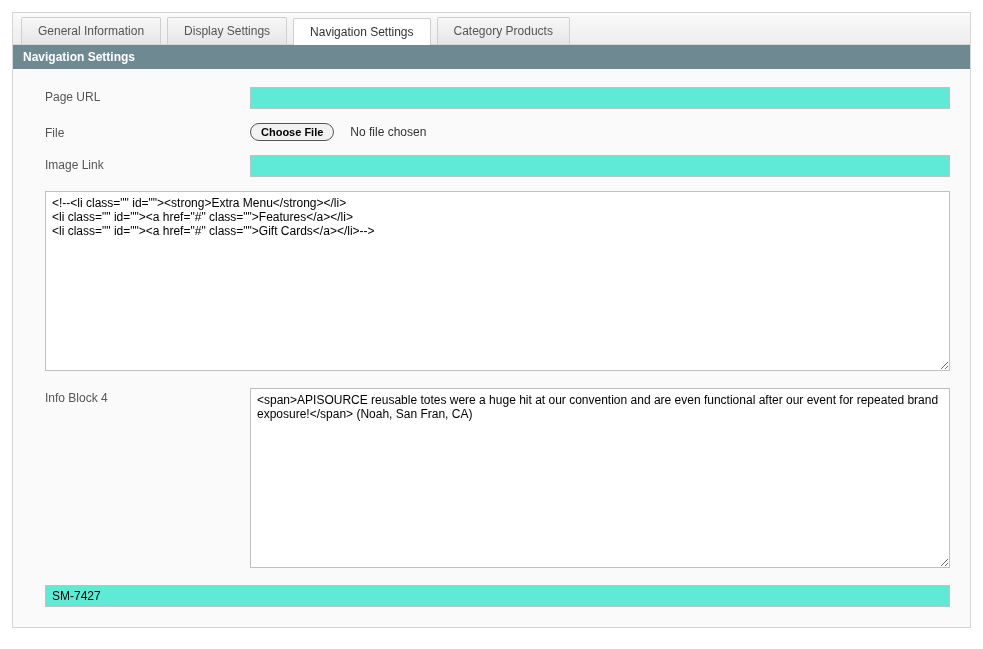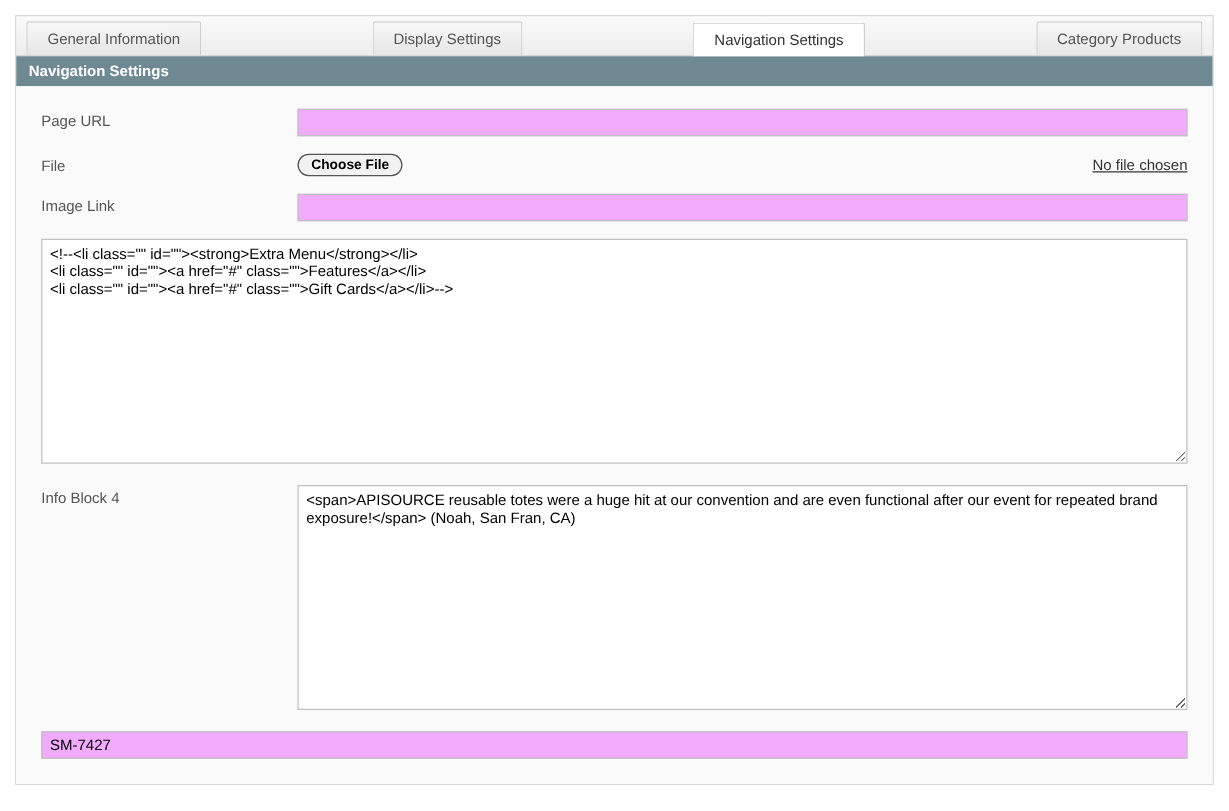--- a/index.html
+++ b/index.html
@@ -1,15 +1,15 @@
 <!DOCTYPE html>
 <html><head>
 <meta charset="utf-8">
 <style>
-  * { box-sizing: border-box; justify-content: space-between; }
+  * { box-sizing: border-box; }
   body {
     margin: 0;
     padding: 12px;
     font-family: Arial, Helvetica, sans-serif;
     font-size: 12px;
     color: #2f2f2f;
     background: #fff;
   }
   .tabs {
     display: flex;
@@ -49,37 +49,38 @@
     font-size: 12px;
   }
   .panel-body {
     padding: 18px 20px 20px 20px;
     background: #fafafa;
   }
   .form-row {
     display: flex;
     align-items: flex-start;
     margin-bottom: 14px;
+    margin-left: 12px;
   }
   .form-label {
     width: 205px;
     padding-top: 3px;
     color: #555;
     font-size: 12px;
   }
   .form-control {
     flex: 1;
   }
   .text-input {
     width: 100%;
     border: 1px solid #c0c0c0;
     height: 22px;
     padding: 2px 6px;
     font-size: 12px;
-    background: #f0abfc;
+    background: #5eead4;
   }
   .textarea {
     width: 100%;
     border: 1px solid #c0c0c0;
     height: 180px;
     padding: 4px 6px;
     font-size: 12px;
     font-family: Arial, Helvetica, sans-serif;
     resize: both;
     background: #fff;
@@ -94,21 +95,20 @@
     border-radius: 12px;
     padding: 2px 10px;
     font-size: 11px;
     background: #f2f2f2;
     cursor: pointer;
     font-weight: bold;
   }
   .file-status {
     font-size: 12px;
     color: #333;
-    text-decoration: underline;
   }
 </style>
 </head>
 <body>
 
 <div class="tabs">
   <div class="tab">General Information</div>
   <div class="tab">Display Settings</div>
   <div class="tab active">Navigation Settings</div>
   <div class="tab">Category Products</div>

